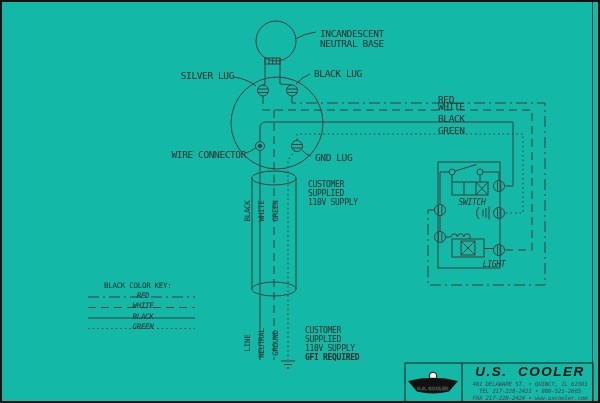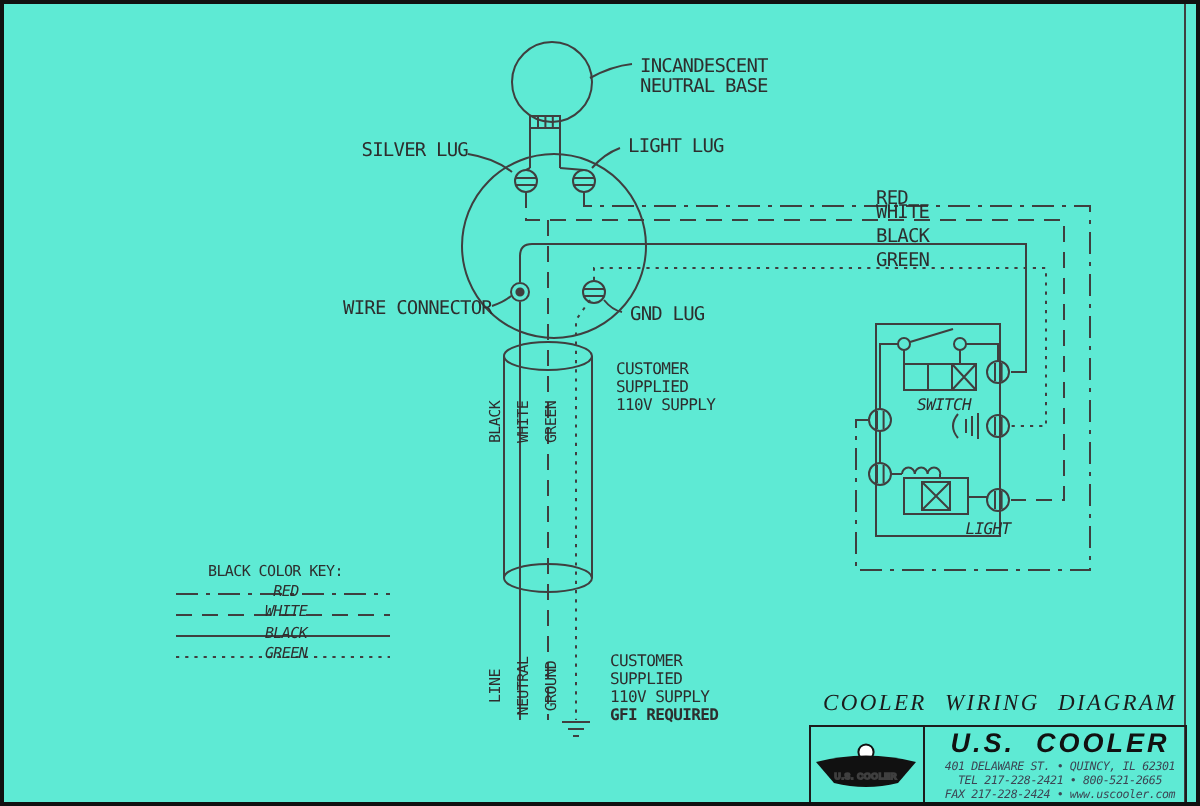--- a/index.html
+++ b/index.html
@@ -1,17 +1,17 @@
 <!DOCTYPE html>
 <html><head>
 <meta charset="utf-8">
 <style>
   html,body{margin:0;padding:0;background:#888;}
   #sheet{
-    position:relative;width:600px;height:403px;background:#5eead4;
+    position:relative;width:600px;height:403px;background:#14b8a6;
     border:2px solid #111;box-sizing:border-box;overflow:hidden;
     font-family:"DejaVu Sans Mono","Liberation Mono",monospace;color:#2e2e2e;
   }
   #linework{position:absolute;left:0;top:0;}
   .lbl{position:absolute;white-space:pre;font-size:9.5px;letter-spacing:-0.4px;line-height:10px;}
   .sm{font-size:8px;letter-spacing:-0.3px;line-height:9px;}
   .key{font-size:7.5px;letter-spacing:-0.3px;}
   .vlabel{
     position:absolute;width:34px;text-align:center;font-size:7.5px;letter-spacing:-0.3px;
     transform:rotate(-90deg);transform-origin:0 100%;height:9px;line-height:9px;
@@ -159,21 +159,21 @@
       <path d="M408,381 Q433,374.5 458,381 L449,391.5 Q433,395.5 417,391.5 Z" fill="#111" stroke="none"></path>
       <text x="433" y="389.5" font-size="4.2" fill="#ffffff" text-anchor="middle" font-family="Liberation Sans, sans-serif" letter-spacing="0.4">U.S. COOLER</text>
     </g>
   </g>
 </svg>
 
 <div class="lbl" style="left:318px;top:27px;">INCANDESCENT</div>
 <div class="lbl" style="left:318px;top:37px;">NEUTRAL BASE</div>
 
 <div class="lbl right" style="left:150px;top:69px;width:82px;">SILVER LUG</div>
-<div class="lbl" style="left:312px;top:67px;">LIGHT LUG</div>
+<div class="lbl" style="left:312px;top:67px;">BLACK LUG</div>
 <div class="lbl right" style="left:142px;top:148px;width:102px;">WIRE CONNECTOR</div>
 <div class="lbl" style="left:313px;top:151px;">GND LUG</div>
 
 <div class="lbl" style="left:436px;top:92.5px;">RED</div>
 <div class="lbl" style="left:436px;top:99.5px;">WHITE</div>
 <div class="lbl" style="left:436px;top:111.5px;">BLACK</div>
 <div class="lbl" style="left:436px;top:123.5px;">GREEN</div>
 
 <div class="lbl sm" style="left:306px;top:178px;">CUSTOMER</div>
 <div class="lbl sm" style="left:306px;top:187px;">SUPPLIED</div>
@@ -194,19 +194,18 @@
 
 <div class="lbl sm center" style="left:446px;top:196px;width:48px;">SWITCH</div>
 <div class="lbl sm center" style="left:470px;top:258px;width:44px;">LIGHT</div>
 
 <div class="lbl key" style="left:102px;top:279px;">BLACK COLOR KEY:</div>
 <div class="lbl key center" style="left:110px;top:288.5px;width:62px;">RED</div>
 <div class="lbl key center" style="left:110px;top:299px;width:62px;">WHITE</div>
 <div class="lbl key center" style="left:110px;top:309.5px;width:62px;">BLACK</div>
 <div class="lbl key center" style="left:110px;top:320px;width:62px;">GREEN</div>
 
-<div class="lbl title-text center" style="left:402px;top:345px;width:192px;">COOLER WIRING DIAGRAM</div>
 <div class="lbl company center" style="left:464px;top:364.5px;width:128px;letter-spacing:1.5px;">U.S.  COOLER</div>
 <div class="lbl addr center" style="left:463px;top:379px;width:130px;">401 DELAWARE ST. • QUINCY, IL 62301</div>
 <div class="lbl addr center" style="left:463px;top:386px;width:130px;">TEL 217-228-2421 • 800-521-2665</div>
 <div class="lbl addr center" style="left:463px;top:393px;width:130px;">FAX 217-228-2424 • www.uscooler.com</div>
 
 </div>
 
 </body></html>

